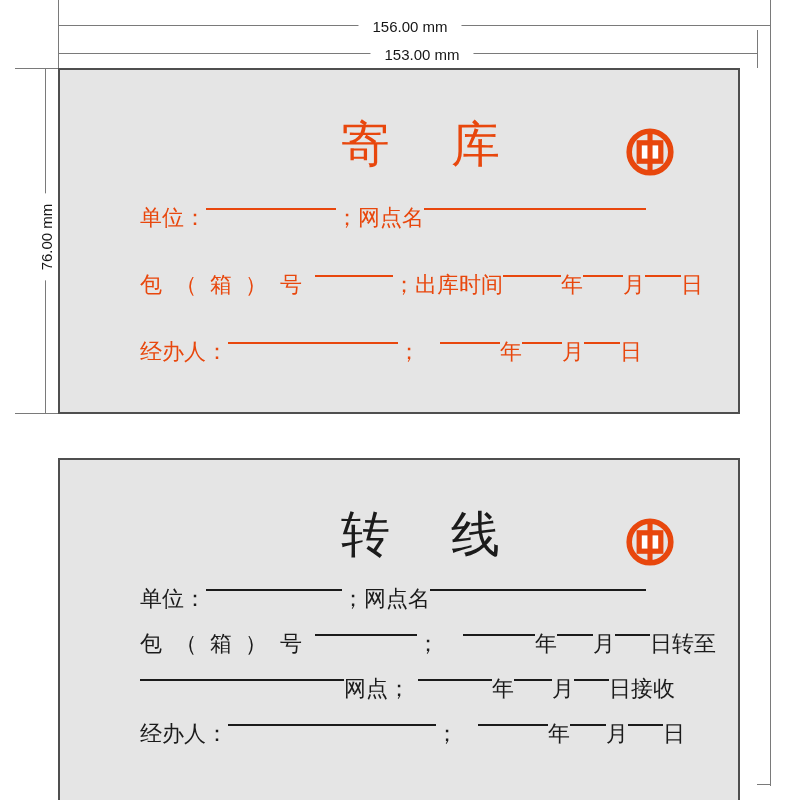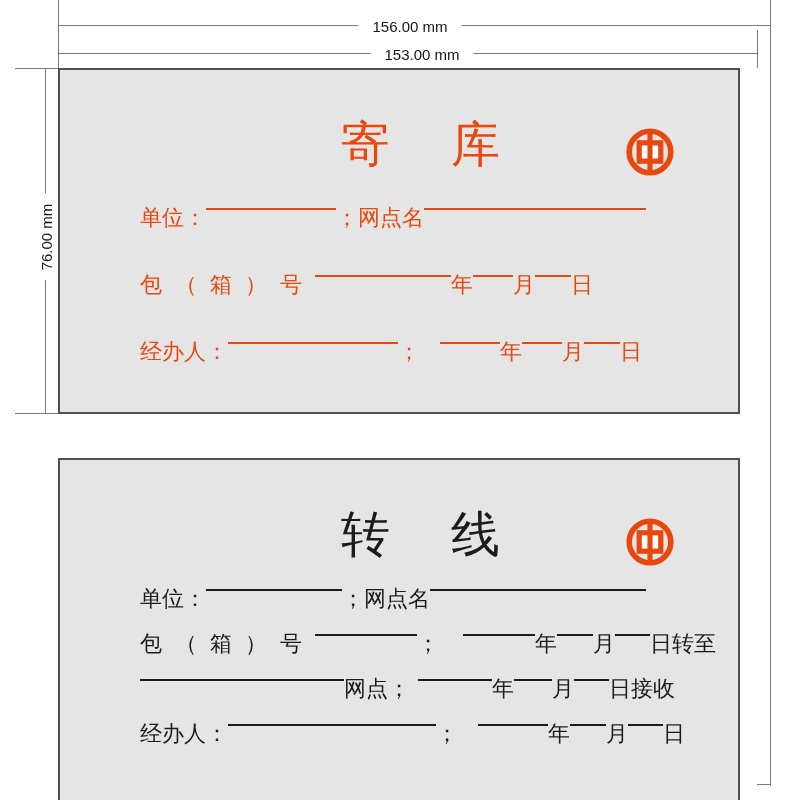--- a/index.html
+++ b/index.html
@@ -73,20 +73,21 @@
     <div class="lines">
         <div class="row">
           <span class="seg-text">单位：</span>
           <span class="seg-blank" style="width: 130px;"></span>
           <span class="seg-text">；网点名</span>
           <span class="seg-blank" style="width: 222px;"></span>
         </div>
         <div class="row">
           <span class="seg-text spread">包（箱）号</span>
           <span class="seg-blank" style="width: 78px;"></span>
+          <span class="seg-text">；出库时间</span>
           <span class="seg-blank" style="width: 58px;"></span>
           <span class="seg-text">年</span>
           <span class="seg-blank" style="width: 40px;"></span>
           <span class="seg-text">月</span>
           <span class="seg-blank" style="width: 36px;"></span>
           <span class="seg-text">日</span>
         </div>
         <div class="row">
           <span class="seg-text">经办人：</span>
           <span class="seg-blank" style="width: 170px;"></span>

